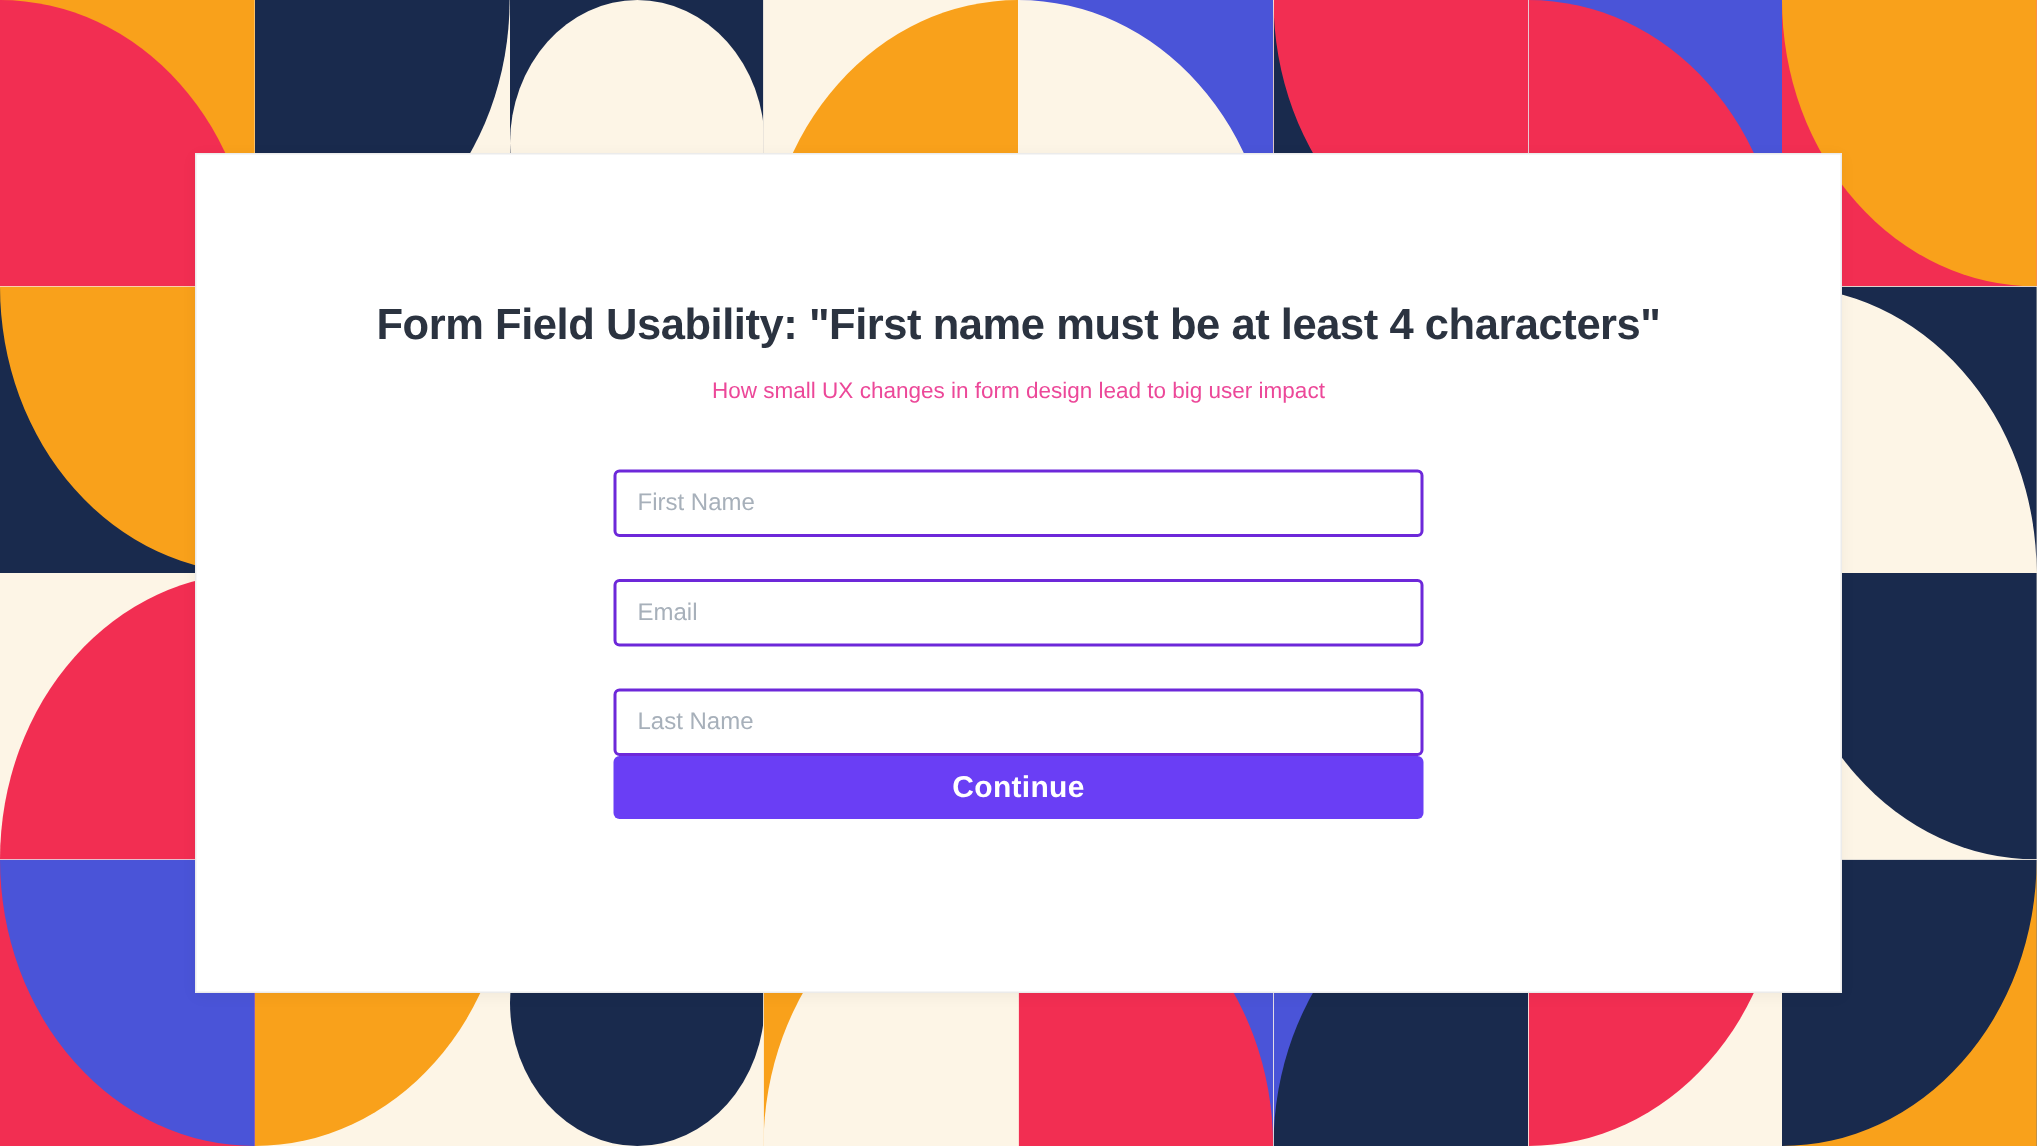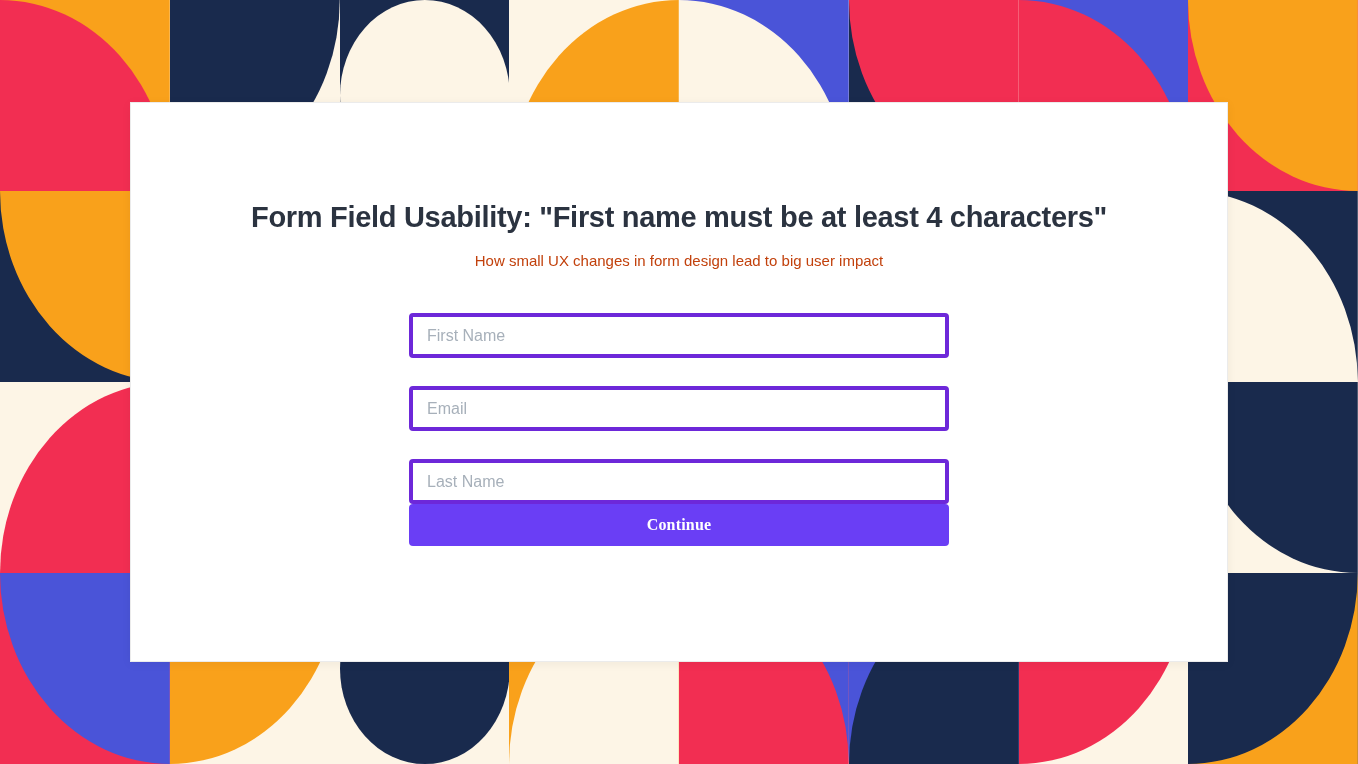--- a/index.html
+++ b/index.html
@@ -61,61 +61,61 @@
       font-weight: 800;
       color: #2b3340;
       text-align: center;
       letter-spacing: -0.3px;
     }
     
     .subtitle {
       margin-top: 18px;
       font-size: 15px;
       font-weight: 500;
-      color: #c2410c;
+      color: #ec4899;
       text-align: left;
     }
     
     .form-wrap {
       margin-top: 44px;
       width: 540px;
       display: flex;
       flex-direction: column;
       gap: 28px;
     }
     
     .field {
       width: 100%;
       height: 45px;
       padding: 0 14px;
       font-size: 16px;
       color: #ec4899;
       background: #ffffff;
-      border: 4px solid #6d28d9;
+      border: 2px solid #6d28d9;
       border-radius: 4px;
       outline: none;
       font-family: inherit;
     }
     
     .field::placeholder {
       color: #a7b0ba;
       font-weight: 400;
     }
     
     .continue-btn {
       width: 540px;
       height: 42px;
       background: #6a3ef5;
       color: #ffffff;
-      font-size: 16px;
+      font-size: 20px;
       font-weight: 600;
       border: none;
       border-radius: 4px;
       cursor: pointer;
-      font-family: Liberation Serif, serif;
+      font-family: Liberation Sans, sans-serif;
       letter-spacing: 0.2px;
     }
   </style>
 </head>
 <body>
 
 <div class="bg-pattern" aria-hidden="true">
 
   <div class="tile">
       <svg viewBox="0 0 100 100" preserveAspectRatio="none">

